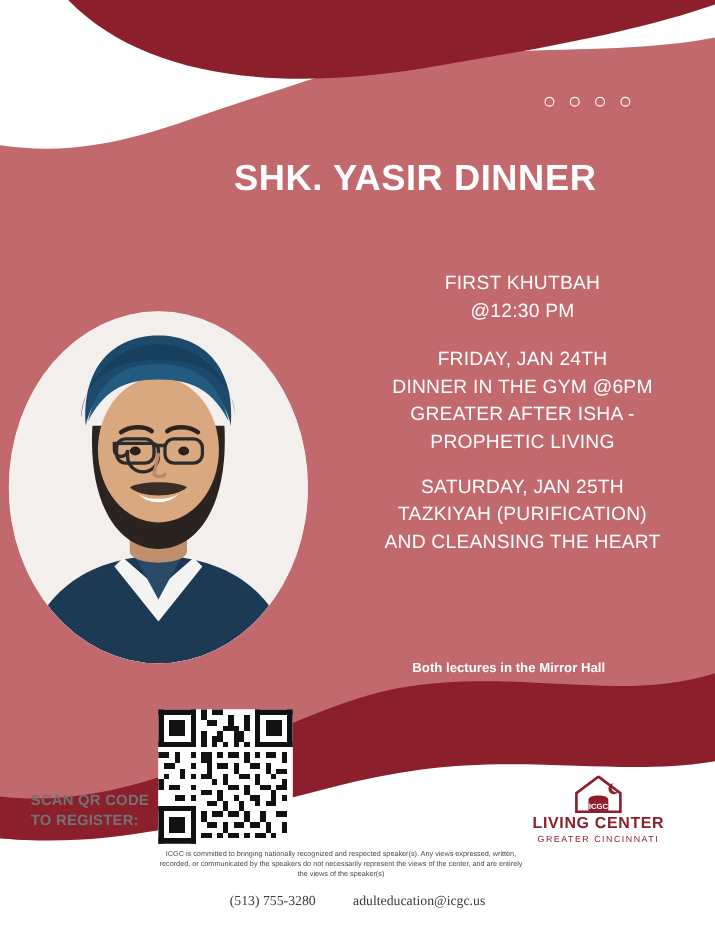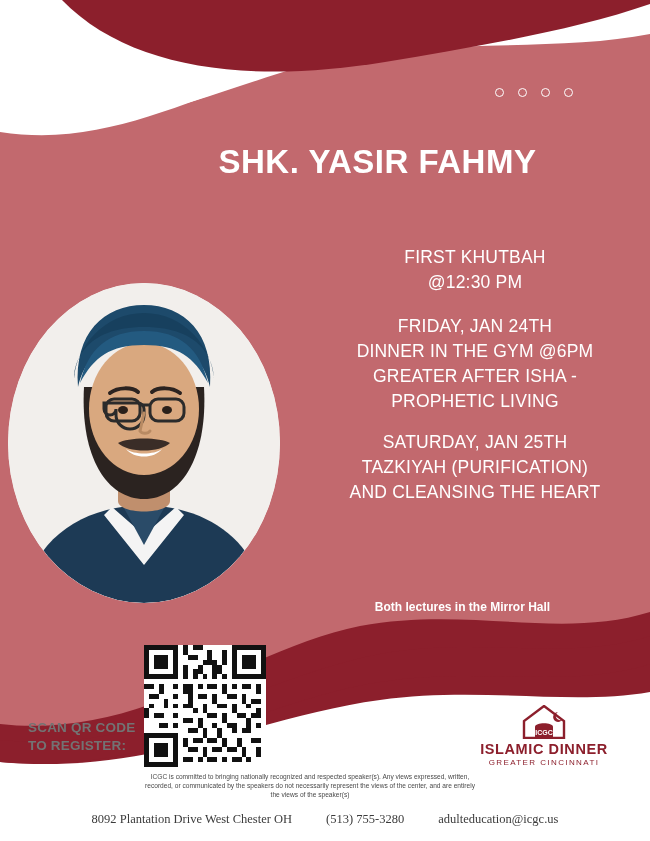--- a/index.html
+++ b/index.html
@@ -217,21 +217,21 @@
     <path d="M650,636 C570,662 480,636 380,654 C270,674 150,754 0,740 L0,762 C150,776 262,700 380,682 C480,666 570,690 650,664 Z" fill="#8c1f2c"></path>
   </svg>
 
   <div class="dots">
     <span class="dot"></span>
     <span class="dot"></span>
     <span class="dot"></span>
     <span class="dot"></span>
   </div>
 
-  <div class="title">SHK. YASIR FAHMY</div>
+  <div class="title">SHK. YASIR DINNER</div>
 
   <div class="info">
     <div class="line">FIRST KHUTBAH</div>
     <div class="line">@12:30 PM</div>
     <div class="gap"></div>
     <div class="line">FRIDAY, JAN 24TH</div>
     <div class="line">DINNER IN THE GYM @6PM</div>
     <div class="line">GREATER AFTER ISHA -</div>
     <div class="line">PROPHETIC LIVING</div>
     <div class="gap-sm"></div>
@@ -401,25 +401,24 @@
 
   <div class="logo">
     <div class="logo-mark">
       <svg viewBox="0 0 46 34" width="46" height="34">
         <path d="M23 1 L43 16 L43 33 L3 33 L3 16 Z" fill="none" stroke="#8c1f2c" stroke-width="2.4"></path>
         <path d="M14 33 L14 22 C14 17 32 17 32 22 L32 33 Z" fill="#8c1f2c"></path>
         <path d="M37 7 a5 5 0 1 0 4.4 7.6 a4 4 0 1 1 -4.4 -7.6 z" fill="#8c1f2c"></path>
         <text x="23" y="30" font-family="Liberation Sans, sans-serif" font-size="7" font-weight="bold" fill="#ffffff" text-anchor="middle">ICGC</text>
       </svg>
     </div>
-    <div class="logo-name">ISLAMIC DINNER</div>
+    <div class="logo-name">LIVING CENTER</div>
     <div class="logo-sub">GREATER CINCINNATI</div>
   </div>
 
   <div class="disclaimer">ICGC is committed to bringing nationally recognized and respected speaker(s). Any views expressed, written, recorded, or communicated by the speakers do not necessarily represent the views of the center, and are entirely the views of the speaker(s)</div>
 
   <div class="footer">
-    <span>8092 Plantation Drive West Chester OH</span>
     <span>(513) 755-3280</span>
     <span>adulteducation@icgc.us</span>
   </div>
 
 </div>
 
 </body></html>

